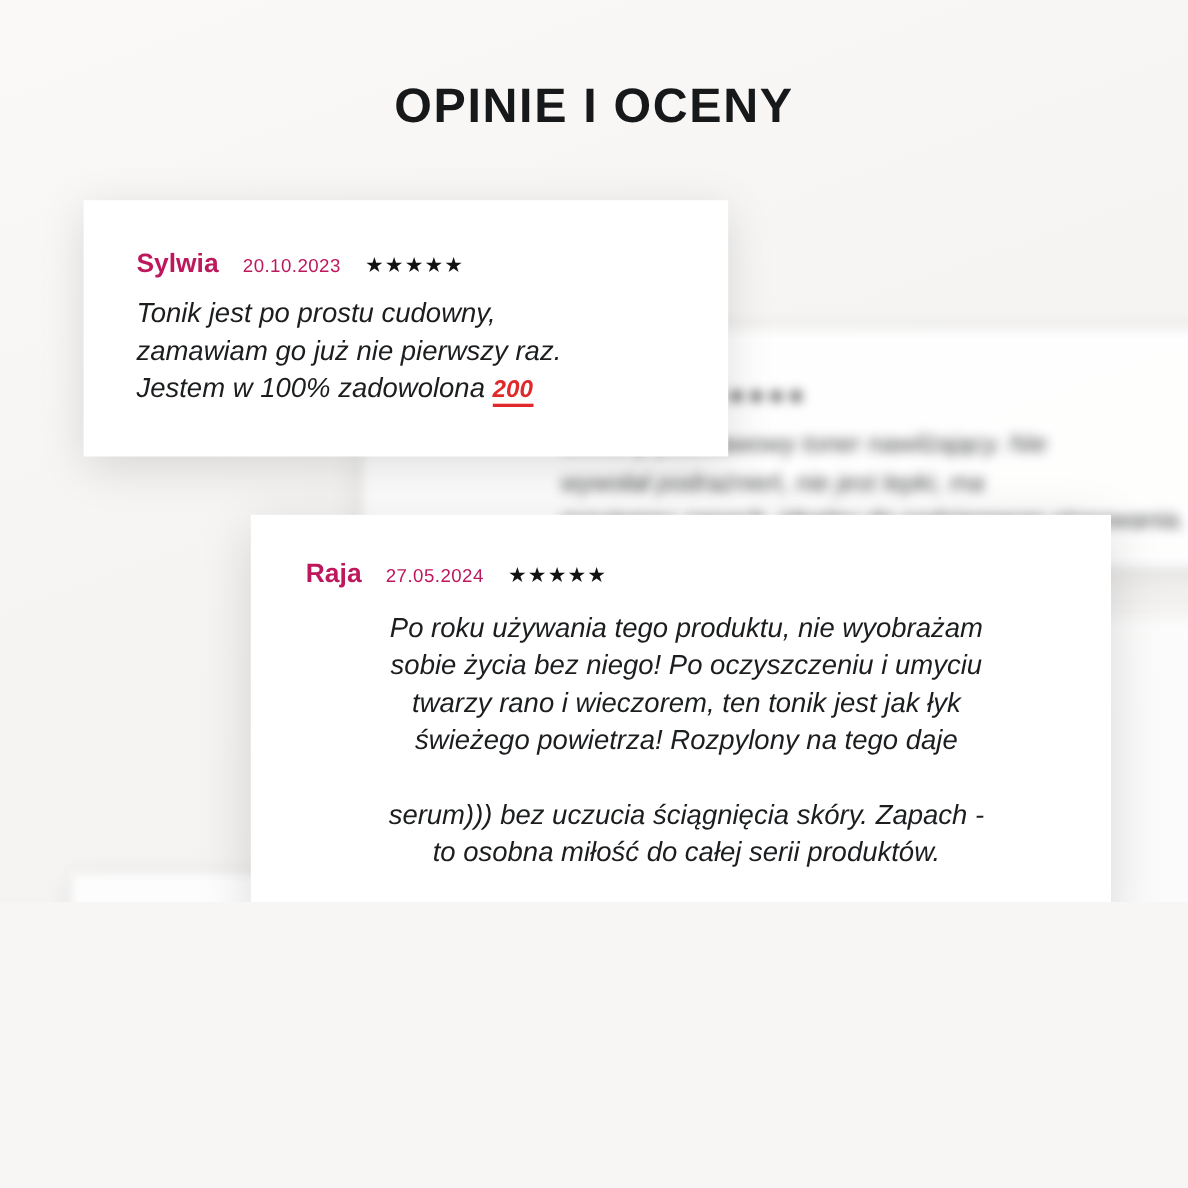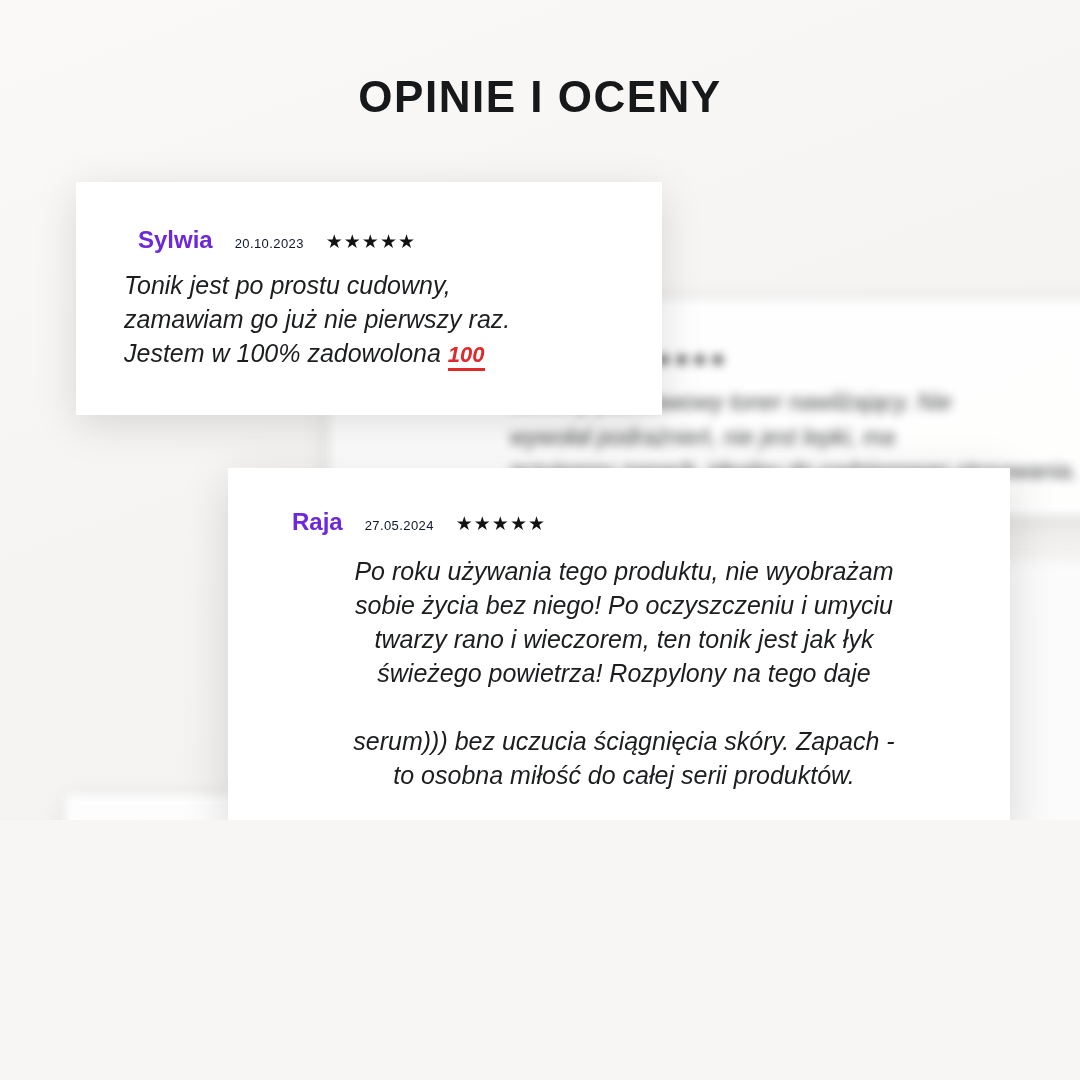--- a/index.html
+++ b/index.html
@@ -95,27 +95,26 @@
 
   .review-head {
     display: flex;
     align-items: baseline;
     gap: 22px;
   }
 
   .review-author {
     font-size: 24px;
     font-weight: bold;
-    color: #6d28d9;
-    font-family: "Liberation Sans", sans-serif;
-    margin-left: 14px;
+    color: #be185d;
+    font-family: "Liberation Sans", sans-serif;
   }
   .review-date {
-    font-size: 13px;
-    color: #0f172a;
+    font-size: 17px;
+    color: #be185d;
     letter-spacing: 0.4px;
   }
   .review-stars {
     font-size: 19px;
     color: #121212;
     letter-spacing: 1px;
   }
   .review-body {
     font-size: 25px;
     line-height: 1.36;
@@ -215,21 +214,21 @@
     <div class="inner">
       <div class="review-head">
         <span class="review-author">Sylwia</span>
         <span class="review-date">20.10.2023</span>
         <span class="review-stars">★★★★★</span>
       </div>
       <div class="review-body">
         <span>Tonik jest po prostu cudowny,</span><br>
         <span>zamawiam go już nie pierwszy raz.</span><br>
         <span>Jestem w 100% zadowolona</span>
-        <span class="badge-100">100</span>
+        <span class="badge-100">200</span>
       </div>
     </div>
   </div>
 
   <div class="card card-front-2">
     <div class="inner">
       <div class="review-head">
         <span class="review-author">Raja</span>
         <span class="review-date">27.05.2024</span>
         <span class="review-stars">★★★★★</span>

